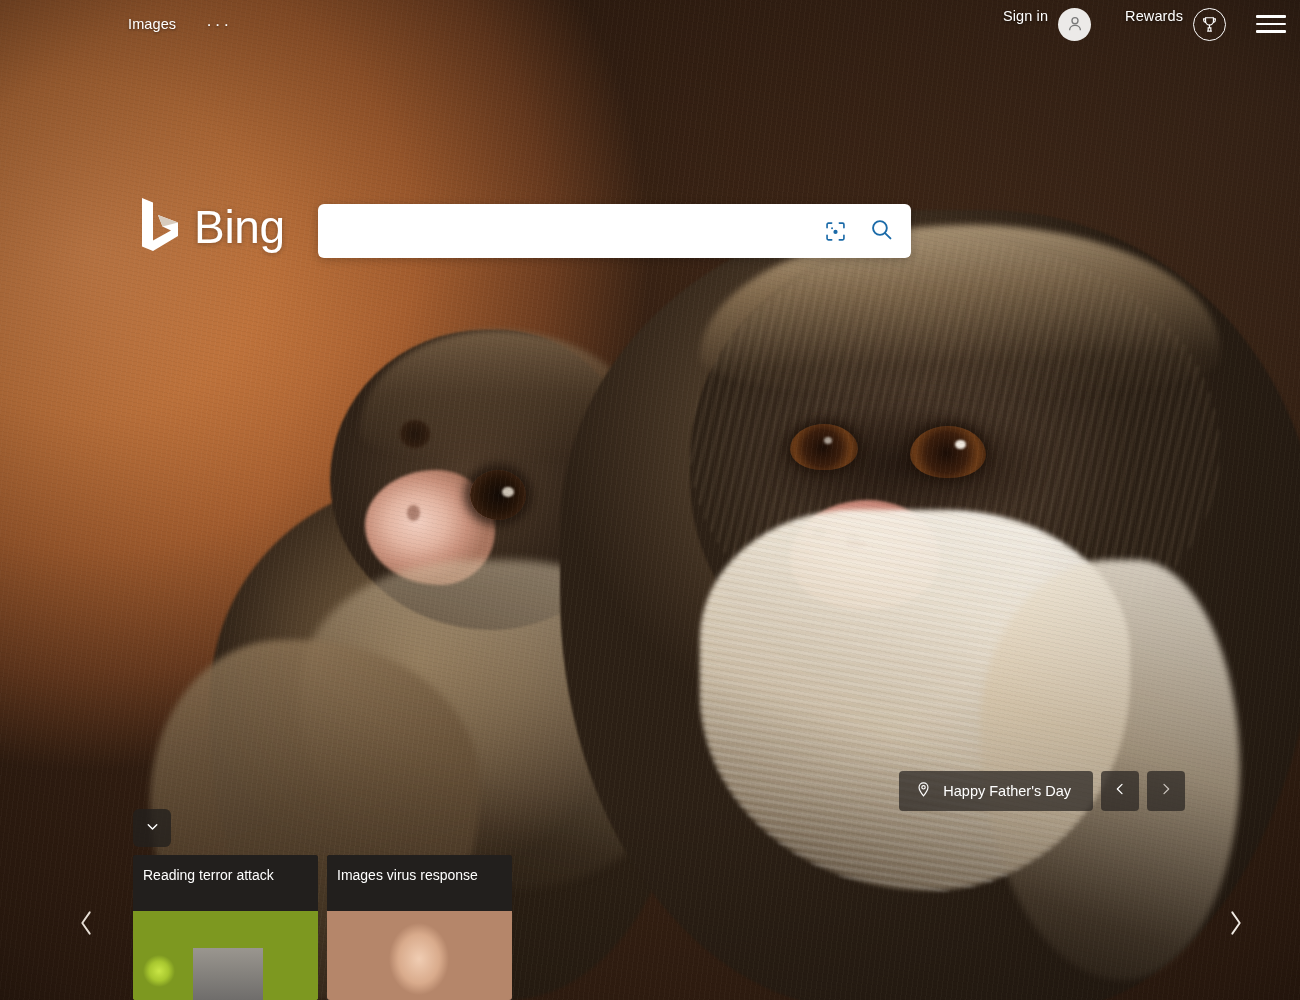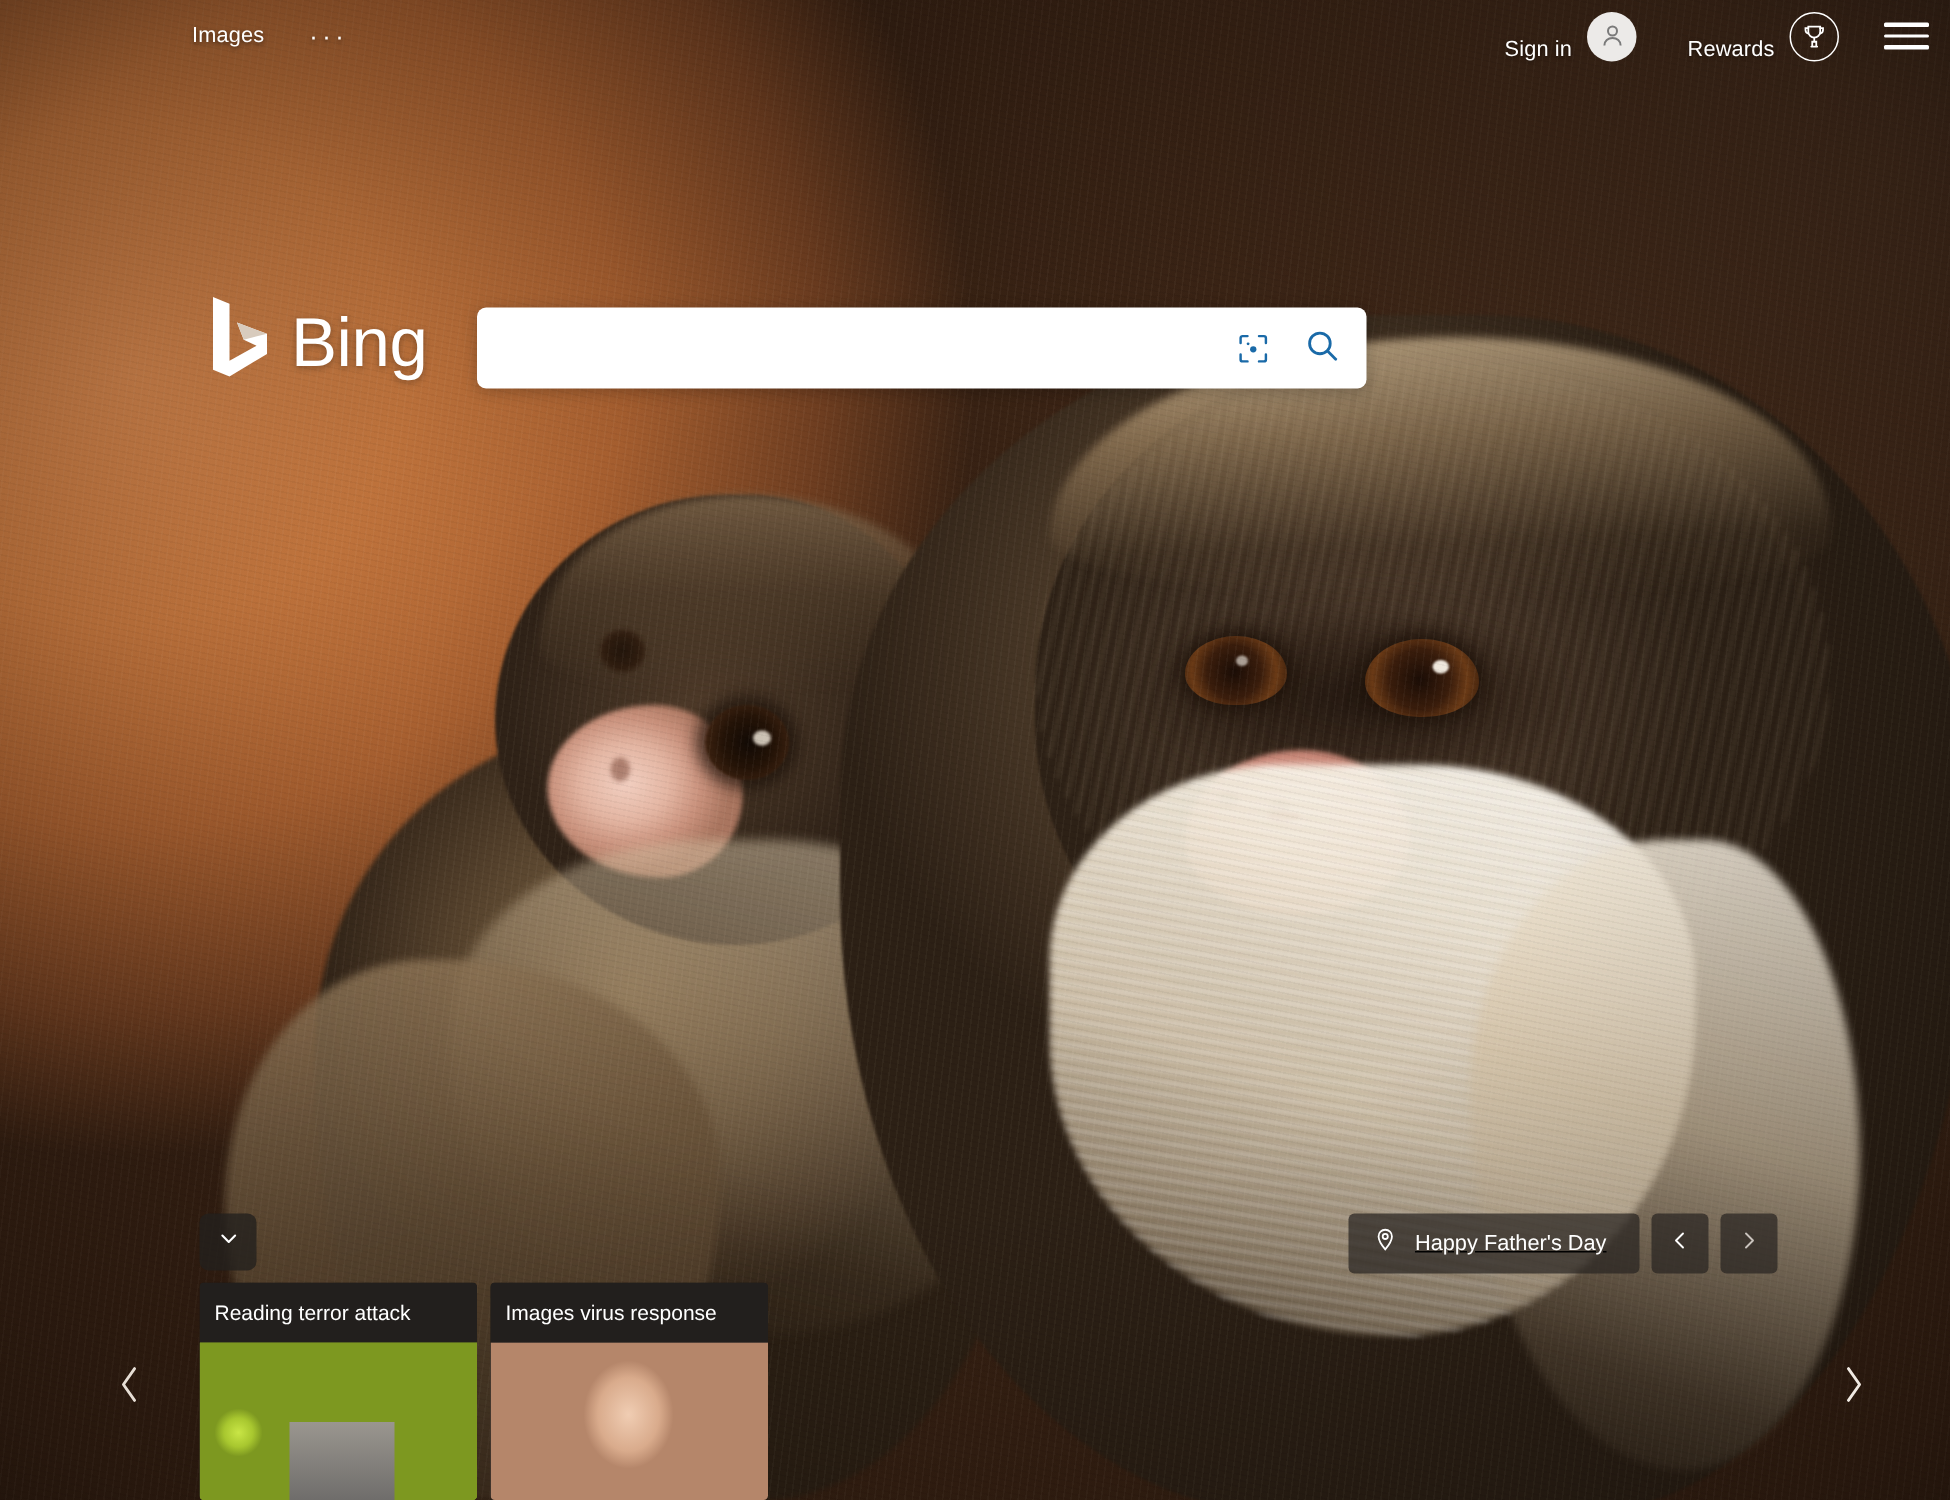--- a/index.html
+++ b/index.html
@@ -210,21 +210,21 @@
     color: #fff; font-size: 14.5px; letter-spacing: .1px;
     text-decoration: none; cursor: pointer;
     text-shadow: 0 1px 3px rgba(0,0,0,.5);
   }
   .top-dots {
     color: #fff; font-size: 17px; letter-spacing: 3px; cursor: pointer; line-height: 1;
     text-shadow: 0 1px 3px rgba(0,0,0,.5);
   }
   .top-right { margin-left: auto; display: flex; align-items: center; gap: 0; }
   .signin-group, .rewards-group {
-    display: flex; align-items: flex-end; gap: 10px; cursor: pointer; padding: 4px 8px;
+    display: flex; align-items: flex-start; gap: 10px; cursor: pointer; padding: 4px 8px;
   }
   .rewards-group { margin-left: 18px; }
   .avatar-circle {
     width: 33px; height: 33px; border-radius: 50%;
     background: #eceae8; display: flex; align-items: center; justify-content: center;
   }
   .rewards-circle {
     width: 33px; height: 33px; border-radius: 50%;
     border: 1.6px solid #fff; display: flex; align-items: center; justify-content: center;
   }
@@ -263,22 +263,22 @@
   
   .chevron-down-btn {
     position: absolute; left: 133px; top: 809px;
     width: 38px; height: 38px; border-radius: 6px;
     background: rgba(35,32,30,.78);
     display: flex; align-items: center; justify-content: center;
     cursor: pointer; z-index: 30;
   }
 
   .info-row {
-    position: absolute; right: 115px; top: 809px;
-    display: flex; align-items: flex-start; gap: 8px; z-index: 30; text-decoration: underline;
+    position: absolute; right: 115px; top: 771px;
+    display: flex; align-items: flex-start; gap: 8px; z-index: 30;
   }
   .info-pill {
     height: 40px; background: rgba(40,36,33,.72);
     border-radius: 4px; display: flex; align-items: center; gap: 11px;
     padding: 0 22px 0 16px; cursor: pointer;
   }
   .info-pill-text { color: #fff; font-size: 14.5px; white-space: nowrap; }
   .nav-sq {
     width: 38px; height: 40px; background: rgba(40,36,33,.72); border-radius: 4px;
     display: flex; align-items: center; justify-content: center; cursor: pointer;
@@ -288,21 +288,21 @@
     position: absolute; left: 133px; top: 855px; width: 1090px; height: 145px;
     display: flex; gap: 9px; overflow: hidden; z-index: 25;
   }
   .news-card {
     width: 185px; height: 145px; flex: 0 0 185px;
     border-radius: 3px; overflow: hidden; cursor: pointer;
     display: flex; flex-direction: column;
     background: #1f1d1b;
   }
   .news-title {
-    height: 40px; background: rgba(34,31,29,.93);
+    height: 56px; background: rgba(34,31,29,.93);
     color: #fff; font-size: 14px; line-height: 40px;
     padding: 0 10px; white-space: nowrap; overflow: hidden;
   }
   .news-thumb { flex: 1; position: relative; overflow: hidden; }
 
   
   .thumb-police {
     position: absolute; inset: 0;
     background:
       radial-gradient(circle 16px at 26px 60px, #c9e646 0%, #a8c72f 60%, #7d9820 100%),

